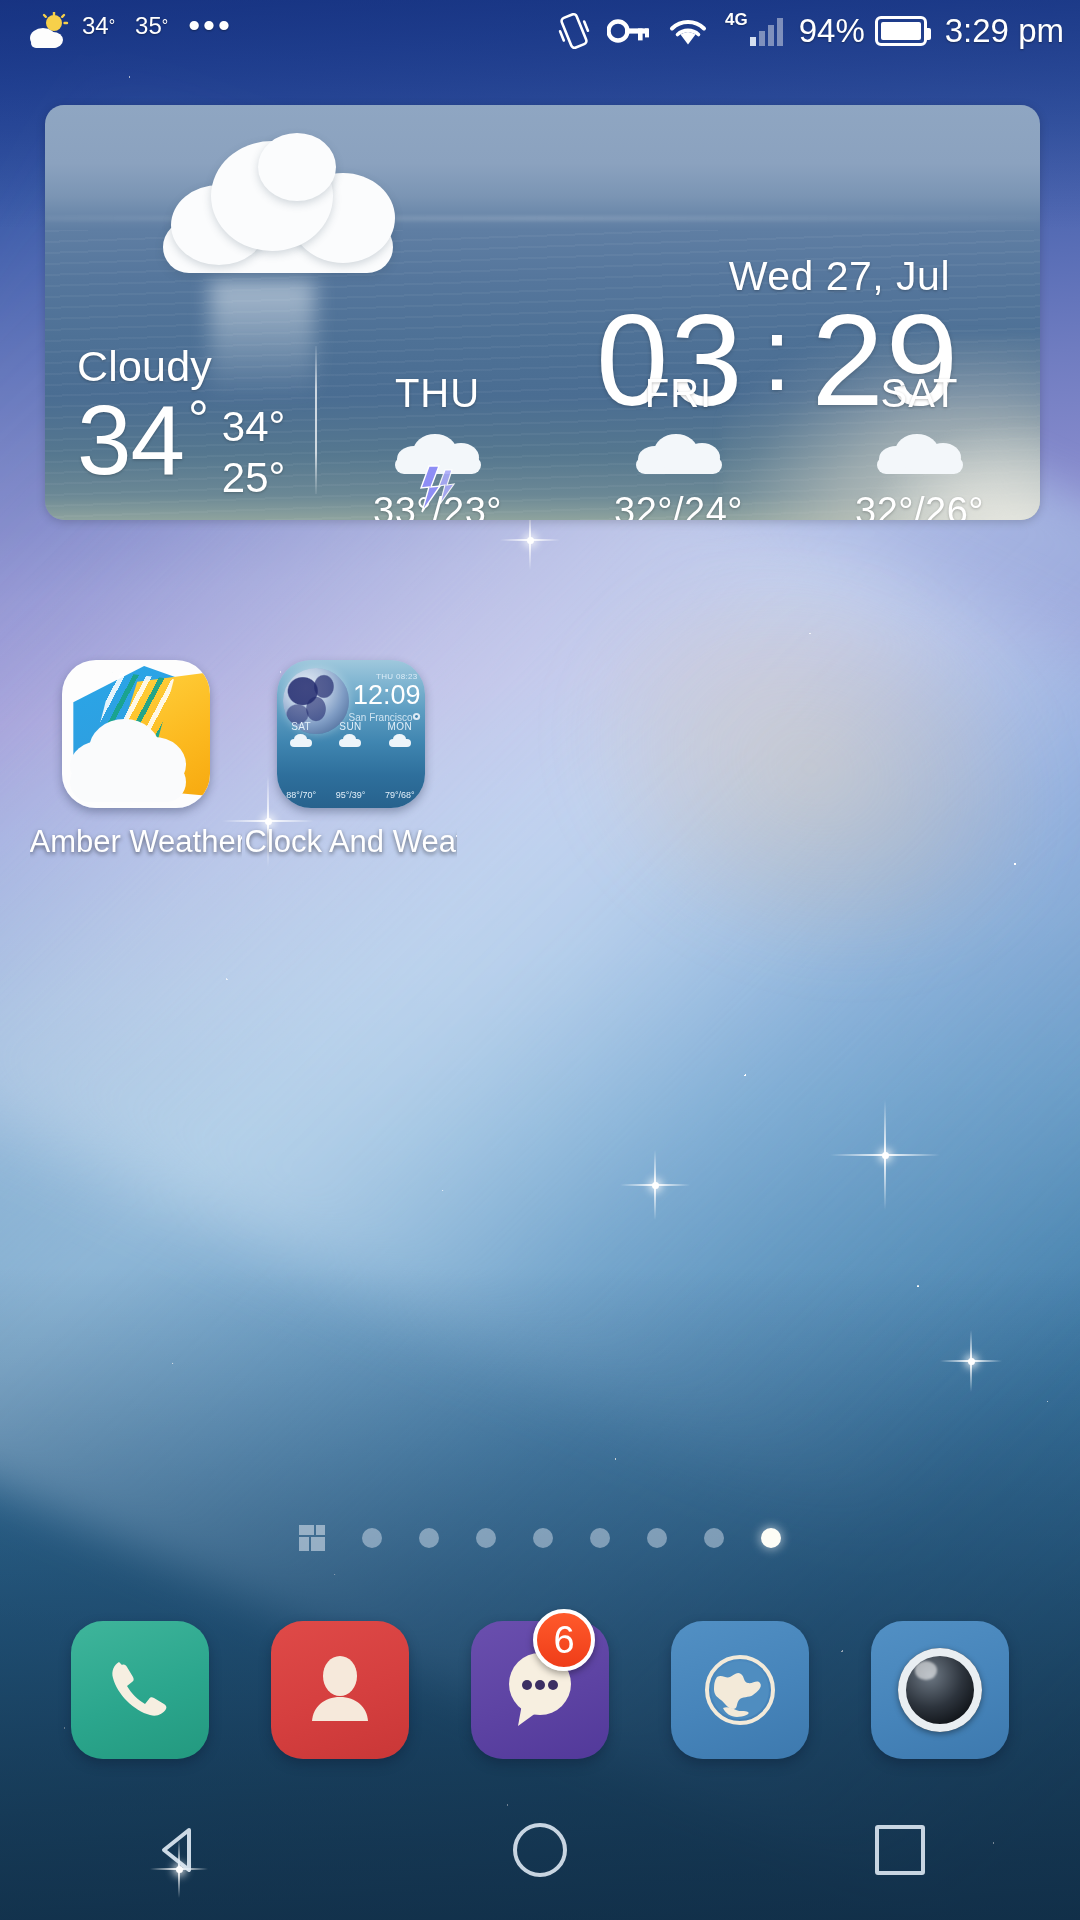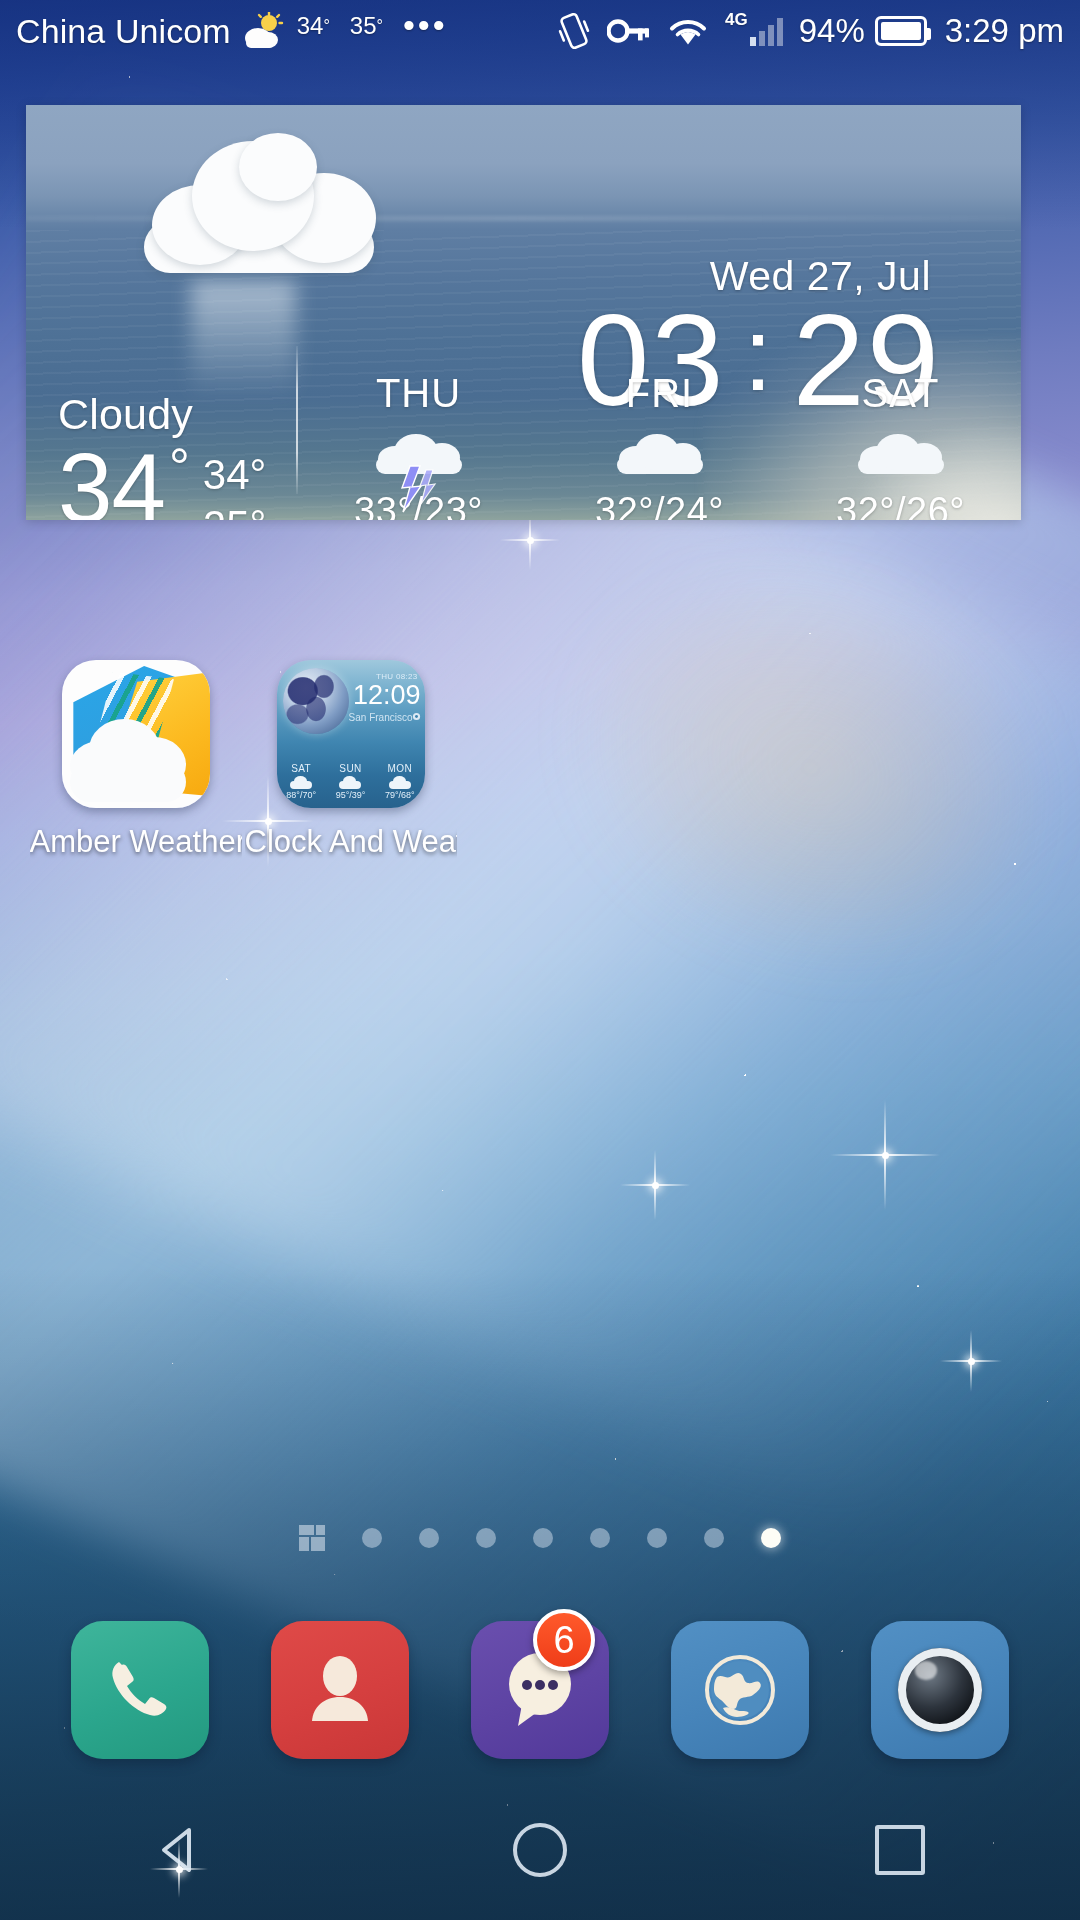--- a/index.html
+++ b/index.html
@@ -146,23 +146,24 @@
   .bars i.b4 { height:28px; background:rgba(255,255,255,.45); }
 
   
   .batt { width:52px; height:30px; border:3px solid #fff; border-radius:6px; position:relative; }
   .batt::after { content:""; position:absolute; right:-7px; top:9px; width:4px; height:12px;
      background:#fff; border-radius:0 2px 2px 0; }
   .batt .fill { position:absolute; left:3px; top:3px; bottom:3px; right:3px; background:#fff; border-radius:2px; }
 
   
   #weather-widget {
-    position:absolute; left:26px; top:105px; width:995px; height:415px;
+    position:absolute; left:45px; top:105px; width:995px; height:415px;
     overflow:hidden; z-index:30;
     box-shadow:0 2px 10px rgba(0,0,0,.18);
+    border-radius:19px;
   }
   .ww-bg {
     position:absolute; inset:0;
     background:
       linear-gradient(180deg,
         #8fa6c2 0%, #8ba2bf 14%,
         #7b95b4 22%,
         #5f7ea3 30%,
         #55769c 42%,
         #4e7196 56%,
@@ -234,21 +235,20 @@
   .gear { width:46px; height:46px; position:relative; flex:0 0 auto; }
   .gear svg { display:block; }
 
   .ww-bottom {
     position:absolute; left:0; bottom:0; width:100%; height:180px;
     display:flex; align-items:flex-start;
   }
   .ww-current {
     width:270px; padding-left:32px; padding-top:4px; color:#fff;
     text-shadow:0 1px 3px rgba(0,0,0,.25);
-    margin-top:48px;
   }
   .ww-cond { font-size:43px; line-height:1.05; margin-bottom:2px; letter-spacing:.2px; }
   .ww-temp-row { display:flex; align-items:flex-start; }
   .ww-big {
     font-size:98px; font-weight:300; line-height:1; letter-spacing:-1px;
     display:flex; align-items:flex-start;
   }
   .ww-big .deg { font-size:52px; line-height:1; position:relative; top:2px; left:4px; font-weight:300;}
   .ww-hilo { margin-left:18px; padding-top:10px; font-size:42px; line-height:1.22; }
   .ww-divider {
@@ -321,21 +321,21 @@
   .caw-time { position:absolute; right:4px; top:22px; color:#fff; font-size:27px; font-weight:300; line-height:1; }
   .caw-city { position:absolute; right:12px; top:52px; color:#cfe4f2; font-size:10px; }
   .caw-gear { position:absolute; right:4px; top:52px; width:9px; height:9px; }
   .caw-days { position:absolute; left:0; bottom:8px; width:100%; display:flex; }
   .caw-day { flex:1; display:flex; flex-direction:column; align-items:center; color:#e3f0fa; }
   .caw-day .cd-n { font-size:10px; letter-spacing:.4px; }
   .caw-day .cd-i { width:22px; height:13px; position:relative; margin:2px 0 1px; }
   .caw-day .cd-i span { position:absolute; border-radius:50%; background:#eef5fa; }
   .caw-day .cd-i .i1 { left:4px; top:0;  width:13px; height:10px; }
   .caw-day .cd-i .i2 { left:0;   top:5px; width:22px; height:8px; border-radius:5px; }
-  .caw-day .cd-t { font-size:9px; }
+  .caw-day .cd-t { font-size:9px;margin-top:42px; }
 
   
   #page-indicator {
     position:absolute; left:0; top:1508px; width:1080px; height:60px;
     display:flex; align-items:center; justify-content:center; gap:37px; z-index:25;
   }
   .pi-home { width:26px; height:26px; position:relative; opacity:.55; }
   .pi-home .q { position:absolute; background:#dfe8f2; }
   .pi-home .q1 { left:0; top:0; width:15px; height:10px; }
   .pi-home .q2 { left:17px; top:0; width:9px; height:10px; }
@@ -401,21 +401,20 @@
     </div>
   <div class="sparkle" style="left:940px;top:1330px;width:62px;height:62px;">
       <div class="sp-core"></div>
     </div>
   <div class="sparkle" style="left:150px;top:1840px;width:58px;height:58px;">
       <div class="sp-core"></div>
     </div>
 </div>
 
 <div id="statusbar">
-  <div class="sb-item carrier">China Unicom</div>
 
   <div class="sb-item" style="margin-left:10px;">
     <svg width="44" height="38" viewBox="0 0 44 38">
       <circle cx="28" cy="11" r="8" fill="#f7d04a"></circle>
       <g stroke="#f7d04a" stroke-width="2.4" stroke-linecap="round">
         <line x1="28" y1="0.5" x2="28" y2="3"></line>
           <line x1="38" y1="3" x2="36.2" y2="4.8"></line>
         <line x1="41" y1="11" x2="38.5" y2="11"></line>
           <line x1="18" y1="3" x2="19.8" y2="4.8"></line>
       </g>

